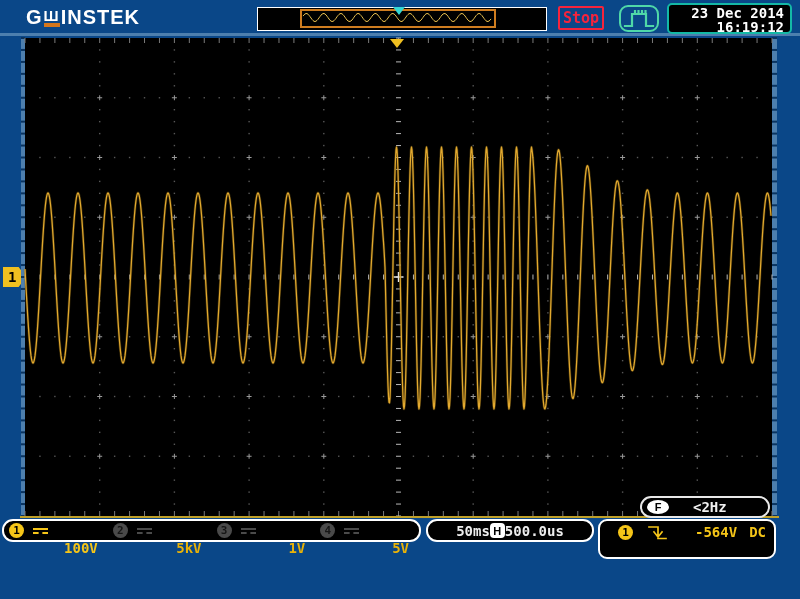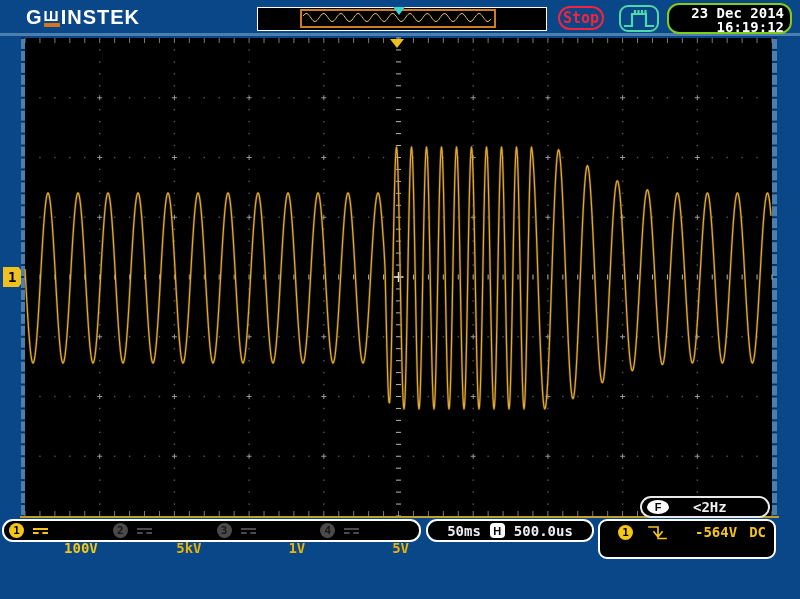--- a/index.html
+++ b/index.html
@@ -19,27 +19,27 @@
 
   .preview-bar{left:257px;top:7px;width:290px;height:24px;background:#000;
                border:1px solid #fff;box-sizing:border-box;}
   .zoom-window{position:absolute;left:42px;top:1px;width:196px;height:19px;
                border:2px solid #cf7d20;box-sizing:border-box;}
   .zoom-window svg{display:block;}
   .preview-marker{position:absolute;left:135px;top:-1px;width:0;height:0;
                   border-left:6px solid transparent;border-right:6px solid transparent;
                   border-top:8px solid #35d8d4;}
 
-  .stop-btn{left:558px;top:6px;width:46px;height:24px;border:2px solid #f5243c;border-radius:12px;
+  .stop-btn{left:558px;top:6px;width:46px;height:24px;border:2px solid #f5243c;border-radius:2px;
             color:#f5243c;font-size:15px;font-weight:bold;display:flex;align-items:center;
             justify-content:center;box-sizing:border-box;}
   .pulse-btn{left:619px;top:5px;width:40px;height:27px;border:2px solid #4fd8a8;border-radius:9px;
              box-sizing:border-box;display:flex;align-items:center;justify-content:center;}
-  .datetime{left:667px;top:3px;width:125px;height:31px;background:#000;border:2px solid #84cc16;
-            border-radius:12px;box-sizing:border-box;color:#fff;font-size:14px;font-weight:bold;
+  .datetime{left:667px;top:3px;width:125px;height:31px;background:#000;border:2px solid #14b8a6;
+            border-radius:5px;box-sizing:border-box;color:#fff;font-size:14px;font-weight:bold;
             line-height:14px;text-align:right;padding:1px 6px 0 0;}
 
   
   .ch-marker{left:3px;top:267px;width:23px;height:20px;background:#f0c020;color:#000;
              font-size:14px;font-weight:bold;display:flex;align-items:center;
              clip-path:polygon(0 0,68% 0,100% 50%,68% 100%,0 100%);padding-left:5px;
              box-sizing:border-box;}
 
   
   .freq-box{left:640px;top:496px;width:130px;height:22px;background:#000;border:2px solid #e8e8e8;
@@ -58,21 +58,21 @@
   .dc-sym{display:block;width:15px;margin-left:9px;flex:none;}
   .dc-top{display:block;height:2px;background:currentColor;}
   .dc-bot{display:block;height:0;border-top:2px dashed currentColor;margin-top:2px;}
   .ch-val{margin-left:auto;font-size:14px;font-weight:bold;margin-top:35px;}
   .ch.inactive{color:#4a4a4a;}
   .ch.inactive .ch-circle{background:#4a4a4a;color:#161616;}
   .ch.inactive .ch-val{color:#eab308;}
 
   .time-box{left:426px;top:519px;width:168px;height:23px;background:#000;border:2px solid #fff;
             border-radius:11px;box-sizing:border-box;display:flex;align-items:center;
-            justify-content:center;gap:9px;color:#ececec;font-size:14px;font-weight:bold;z-index:3;}
+            justify-content:center;color:#ececec;font-size:14px;font-weight:bold;z-index:3;}
   .h-icon{width:15px;height:15px;background:#fff;color:#000;border-radius:4px;font-size:11px;
           font-weight:bold;display:flex;align-items:center;justify-content:center;
           font-family:"Liberation Sans", sans-serif;}
 
   .trig-box{left:598px;top:519px;width:178px;height:40px;background:#000;border:2px solid #fff;
             border-radius:9px;box-sizing:border-box;z-index:3;}
   .trig-row{display:flex;align-items:center;padding:2px 8px 0 18px;color:#f5c518;
             font-size:14px;font-weight:bold;}
   .trig-circle{width:15px;height:15px;border-radius:50%;background:#f5c518;color:#000;
                font-size:11px;font-weight:bold;display:flex;align-items:center;

